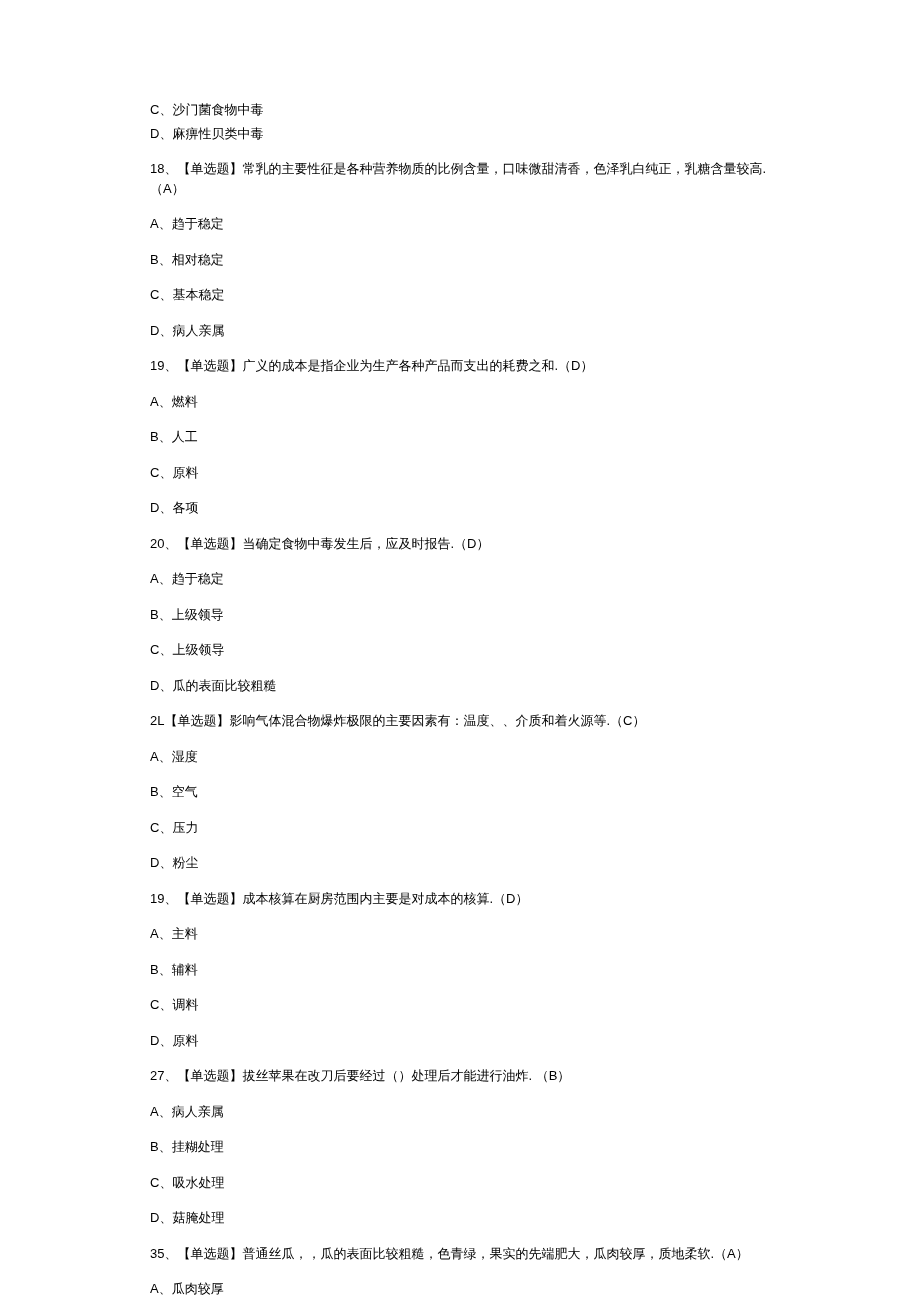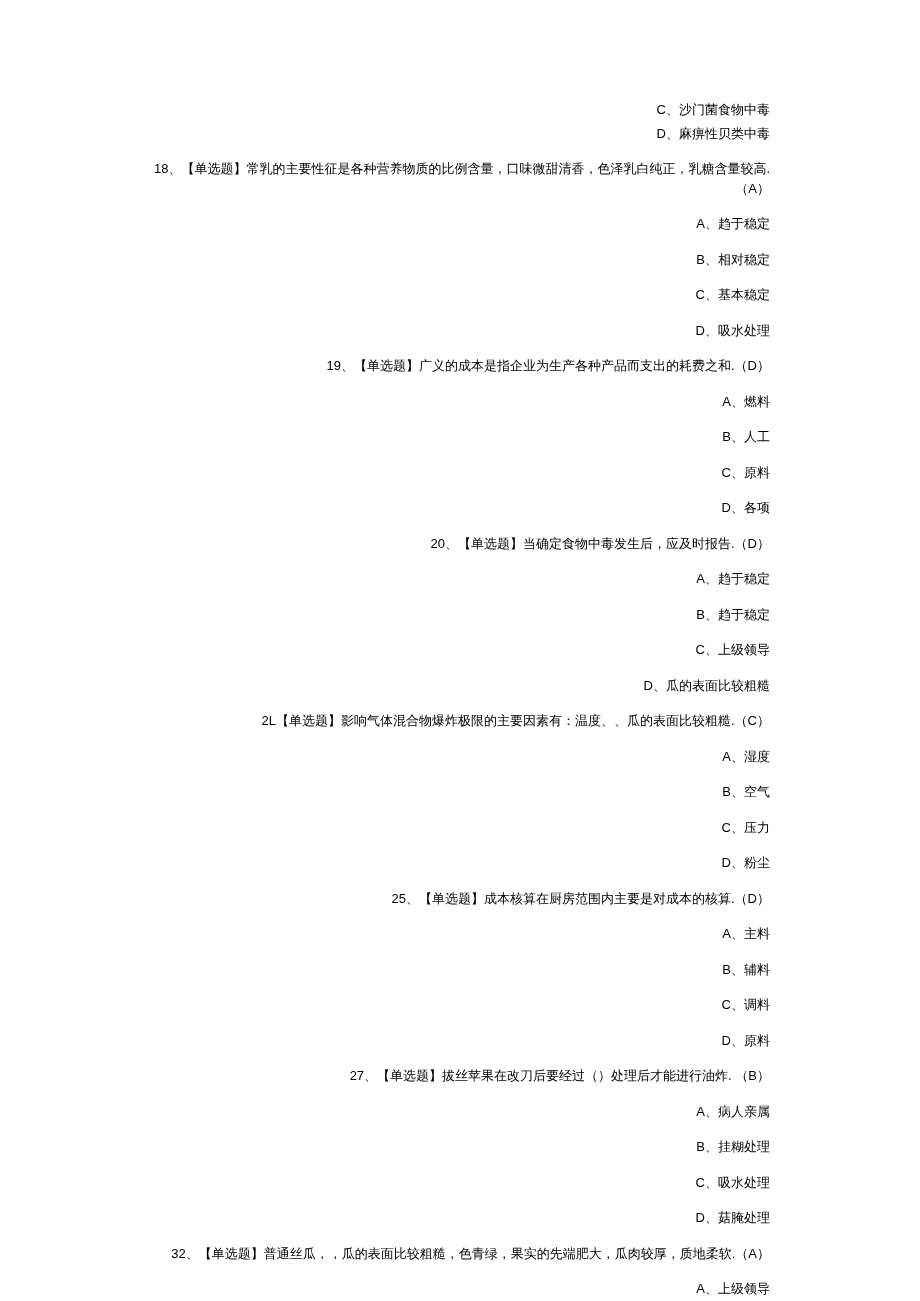--- a/index.html
+++ b/index.html
@@ -1,19 +1,18 @@
 <!DOCTYPE html>
 <html><head>
   <meta charset="utf-8">
   <style>
     * {
       margin: 0;
       padding: 0;
       box-sizing: border-box;
-      text-align: right;
     }
     body {
       background: #ffffff;
       font-family: "Microsoft YaHei", "SimSun", sans-serif;
       width: 920px;
       padding: 100px 150px 100px 150px;
       font-size: 13px;
       color: #000;
       line-height: 1.5;
     }
@@ -31,46 +30,46 @@
 </head>
 <body>
 
 <div class="option tight">C、沙门菌食物中毒</div>
 <div class="option">D、麻痹性贝类中毒</div>
 
 <div class="question">18、【单选题】常乳的主要性征是各种营养物质的比例含量，口味微甜清香，色泽乳白纯正，乳糖含量较高.（A）</div>
 <div class="option">A、趋于稳定</div>
 <div class="option">B、相对稳定</div>
 <div class="option">C、基本稳定</div>
-<div class="option">D、吸水处理</div>
+<div class="option">D、病人亲属</div>
 
 <div class="question">19、【单选题】广义的成本是指企业为生产各种产品而支出的耗费之和.（D）</div>
 <div class="option">A、燃料</div>
 <div class="option">B、人工</div>
 <div class="option">C、原料</div>
 <div class="option">D、各项</div>
 
 <div class="question">20、【单选题】当确定食物中毒发生后，应及时报告.（D）</div>
 <div class="option">A、趋于稳定</div>
-<div class="option">B、趋于稳定</div>
+<div class="option">B、上级领导</div>
 <div class="option">C、上级领导</div>
 <div class="option">D、瓜的表面比较粗糙</div>
 
-<div class="question">2L【单选题】影响气体混合物爆炸极限的主要因素有：温度、、瓜的表面比较粗糙.（C）</div>
+<div class="question">2L【单选题】影响气体混合物爆炸极限的主要因素有：温度、、介质和着火源等.（C）</div>
 <div class="option">A、湿度</div>
 <div class="option">B、空气</div>
 <div class="option">C、压力</div>
 <div class="option">D、粉尘</div>
 
-<div class="question">25、【单选题】成本核算在厨房范围内主要是对成本的核算.（D）</div>
+<div class="question">19、【单选题】成本核算在厨房范围内主要是对成本的核算.（D）</div>
 <div class="option">A、主料</div>
 <div class="option">B、辅料</div>
 <div class="option">C、调料</div>
 <div class="option">D、原料</div>
 
 <div class="question">27、【单选题】拔丝苹果在改刀后要经过（）处理后才能进行油炸. （B）</div>
 <div class="option">A、病人亲属</div>
 <div class="option">B、挂糊处理</div>
 <div class="option">C、吸水处理</div>
 <div class="option">D、菇腌处理</div>
 
-<div class="question">32、【单选题】普通丝瓜，，瓜的表面比较粗糙，色青绿，果实的先端肥大，瓜肉较厚，质地柔软.（A）</div>
-<div class="option">A、上级领导</div>
+<div class="question">35、【单选题】普通丝瓜，，瓜的表面比较粗糙，色青绿，果实的先端肥大，瓜肉较厚，质地柔软.（A）</div>
+<div class="option">A、瓜肉较厚</div>
 
 </body></html>

